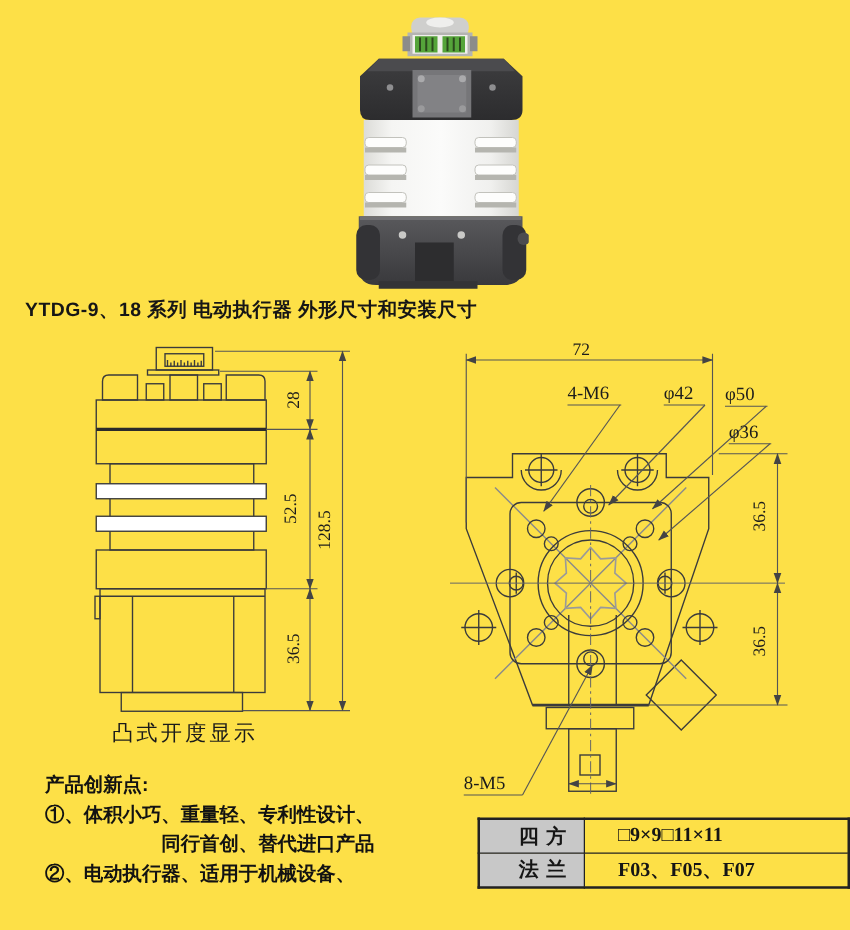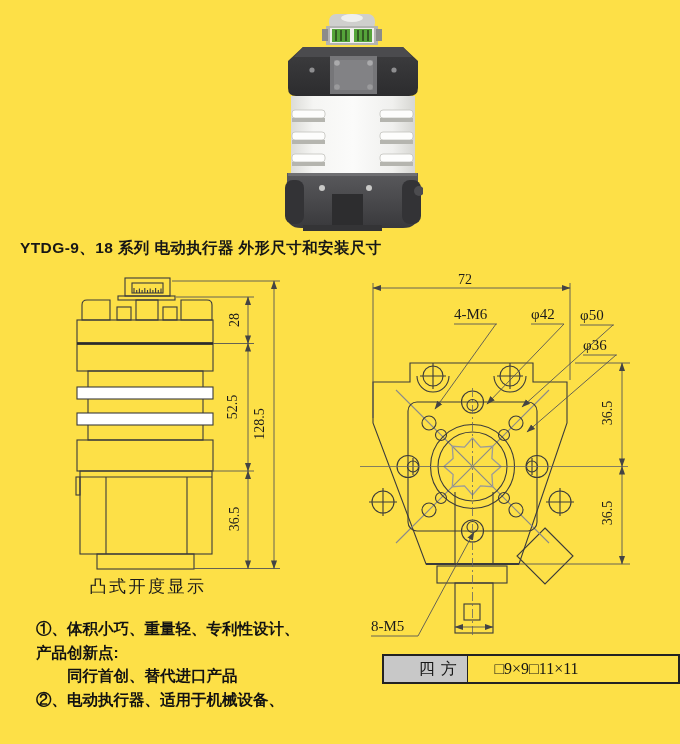--- a/index.html
+++ b/index.html
@@ -5,26 +5,26 @@
   html,body{margin:0;padding:0;background:#fff;}
   .page{position:relative;width:680px;height:744px;background:#fde047;overflow:hidden;
         font-family:"Liberation Sans",sans-serif;}
   .photo{position:absolute;left:283px;top:12px;}
   .title{position:absolute;left:20px;top:238px;margin:0;font-size:15.5px;font-weight:bold;
          color:#161616;letter-spacing:0.4px;white-space:nowrap;}
   .ldraw{position:absolute;left:20px;top:272px;}
   .rdraw{position:absolute;left:342px;top:266px;}
   .innov{position:absolute;left:36px;top:617px;font-weight:bold;color:#121212;
          font-size:15.5px;line-height:23.5px;white-space:nowrap;}
-  .innov .cont{padding-left:31px;}
+  .innov .cont{padding-left:31px;text-align:right;}
   .spec{position:absolute;left:382px;top:654px;border-collapse:collapse;border:2px solid #222;
         font-family:"Liberation Serif",serif;font-size:16px;color:#151515;}
-  .spec th{width:64px;height:24px;background:#c8c8c8;border:1px solid #222;font-weight:normal;
-           text-align:center;letter-spacing:6px;text-indent:6px;padding-left:25px;}
-  .spec td{width:206px;border:1px solid #222;padding:0 0 0 26px;}
+  .spec th{width:64px;height:24px;background:#c8c8c8;border:1px solid #222;font-weight:bold;
+           text-align:left;letter-spacing:6px;text-indent:6px;padding-left:25px;}
+  .spec td{width:206px;border:1px solid #222;padding:0 0 0 26px;font-weight:bold;}
   
   .ol{stroke:#3b3b3b;stroke-width:1.1;fill:none;}
   .thk{stroke:#2b2b2b;stroke-width:2.6;fill:none;}
   .dim{stroke:#555;stroke-width:0.9;fill:none;}
   .cl{stroke:#666;stroke-width:0.8;fill:none;}
   .gray{stroke:#8a8a8a;stroke-width:1.1;fill:none;}
   .star{stroke:#9a9a9a;stroke-width:1.3;fill:none;}
   text.dimt{font-family:"Liberation Serif",serif;font-size:14px;fill:#1c1c1c;}
   text.lblt{font-family:"Liberation Serif",serif;font-size:15px;fill:#1c1c1c;}
   text.capt{font-family:"Liberation Serif",serif;font-size:17px;fill:#1a1a1a;letter-spacing:2.5px;}
@@ -256,28 +256,32 @@
     <text class="dimt" x="612" y="413" text-anchor="middle" transform="rotate(-90 612 413)">36.5</text>
     <text class="dimt" x="612" y="513" text-anchor="middle" transform="rotate(-90 612 513)">36.5</text>
     <text class="lblt" x="454" y="319">4-M6</text>
     <text class="lblt" x="531" y="319">φ42</text>
     <text class="lblt" x="580" y="320">φ50</text>
     <text class="lblt" x="583" y="350">φ36</text>
     <text class="lblt" x="371" y="631">8-M5</text>
   </svg>
 
   <div class="innov">
+    <div>产品创新点:</div>
     <div><span>①、</span><span>体积小巧、重量轻、专利性设计、</span></div>
-    <div>产品创新点:</div>
     <div class="cont">同行首创、替代进口产品</div>
     <div><span>②、</span><span>电动执行器、适用于机械设备、</span></div>
   </div>
 
   <table class="spec">
     <tbody>
       <tr>
         <th>四方</th>
         <td>□9×9□11×11</td>
       </tr>
+      <tr>
+        <th>法兰</th>
+        <td>F03、F05、F07</td>
+      </tr>
     </tbody>
   </table>
 
 </div>
 
 </body></html>

